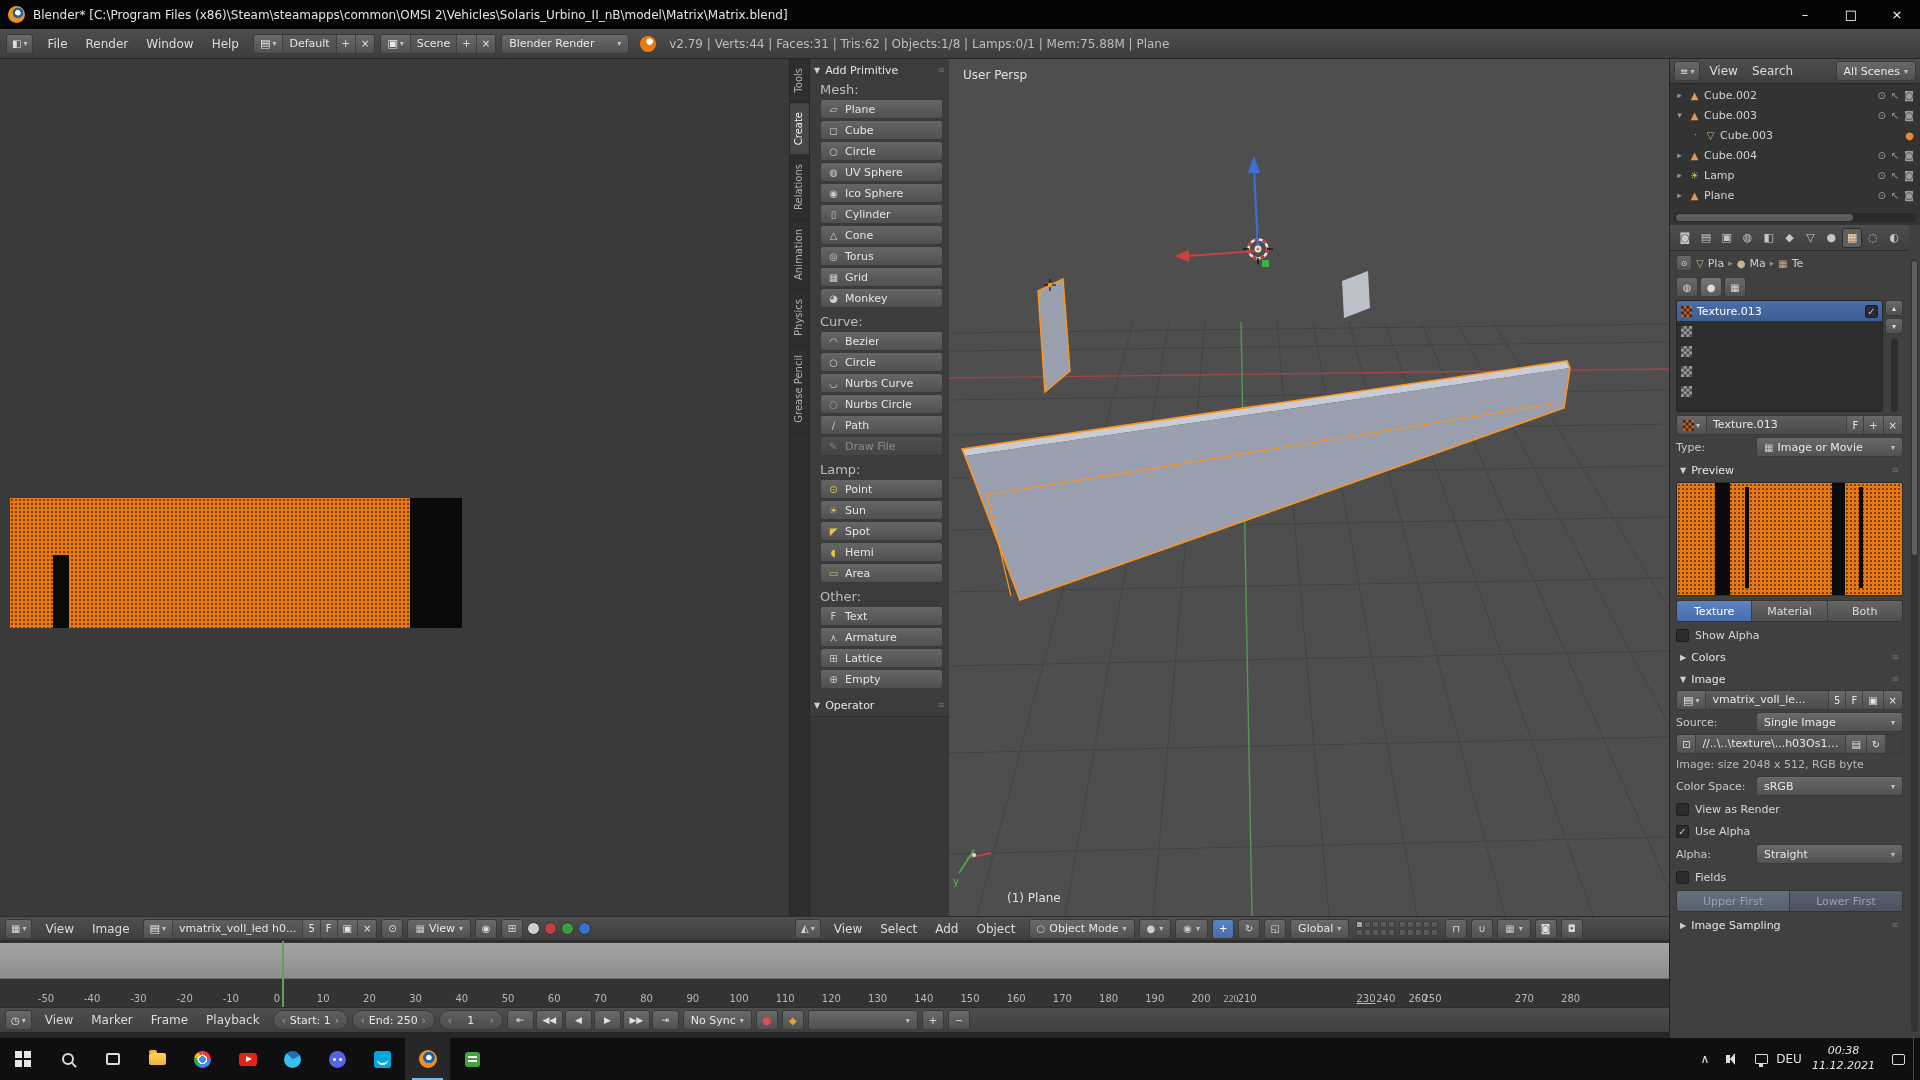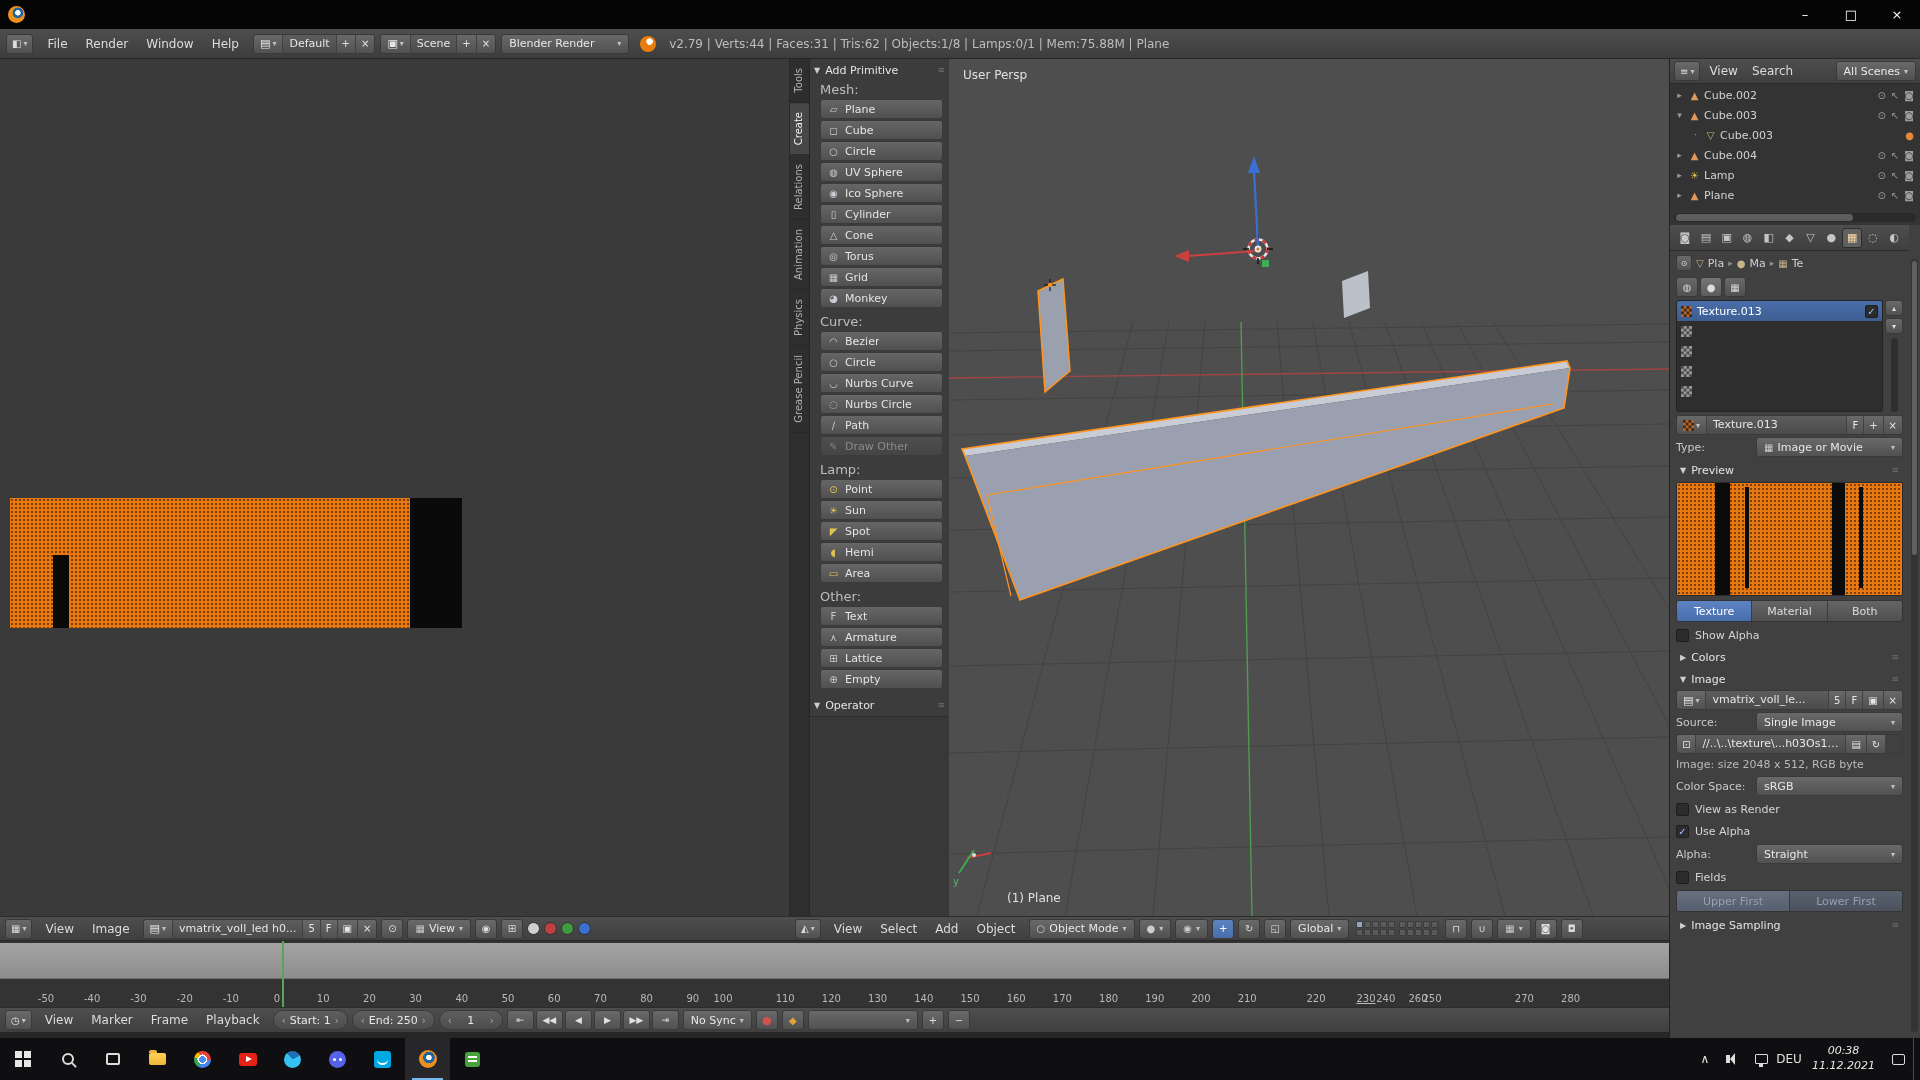--- a/index.html
+++ b/index.html
@@ -179,20 +179,21 @@
   .ico-network::after{content:"";position:absolute;left:3px;bottom:-4px;width:4px;height:3px;background:#ddd;}
   .ico-action{width:13px;height:11px;border:1.5px solid #ddd;border-radius:2px;}
 </style>
 </head>
 <body>
 
 <div class="screen">
 
   <div class="titlebar">
     <span class="tb-blender-icon"></span>
+    <span class="tb-title">Blender* [C:\Program Files (x86)\Steam\steamapps\common\OMSI 2\Vehicles\Solaris_Urbino_II_nB\model\Matrix\Matrix.blend]</span>
     <div class="win-controls">
       <span class="win-btn">–</span>
       <span class="win-btn">□</span>
       <span class="win-btn">×</span>
     </div>
   </div>
 
   <div class="infobar">
     <span class="icon-dd">
         <i>◧</i>
@@ -342,21 +343,21 @@
                 <div class="shelf-btn">
                   <div class="shelf-ico" style="color: rgb(201, 205, 212);">◌</div>
                   <div class="shelf-btn-label">Nurbs Circle</div>
                 </div>
                 <div class="shelf-btn">
                   <div class="shelf-ico" style="color: rgb(201, 205, 212);">∕</div>
                   <div class="shelf-btn-label">Path</div>
                 </div>
                 <div class="shelf-btn disabled">
                   <div class="shelf-ico" style="color: rgb(201, 205, 212);">✎</div>
-                  <div class="shelf-btn-label">Draw Other</div>
+                  <div class="shelf-btn-label">Draw File</div>
                 </div>
               </div>
               <div class="shelf-section">
                 <div class="shelf-label">Lamp:</div>
                 <div class="shelf-btn">
                   <div class="shelf-ico" style="color: rgb(227, 196, 79);">⊙</div>
                   <div class="shelf-btn-label">Point</div>
                 </div>
                 <div class="shelf-btn">
                   <div class="shelf-ico" style="color: rgb(227, 196, 79);">☀</div>
@@ -551,33 +552,33 @@
           <div class="tl-tick" style="left: 277px;">0</div>
           <div class="tl-tick" style="left: 323.2px;">10</div>
           <div class="tl-tick" style="left: 369.4px;">20</div>
           <div class="tl-tick" style="left: 415.6px;">30</div>
           <div class="tl-tick" style="left: 461.8px;">40</div>
           <div class="tl-tick" style="left: 508px;">50</div>
           <div class="tl-tick" style="left: 554.2px;">60</div>
           <div class="tl-tick" style="left: 600.4px;">70</div>
           <div class="tl-tick" style="left: 646.6px;">80</div>
           <div class="tl-tick" style="left: 692.8px;">90</div>
-          <div class="tl-tick" style="left: 723px;">100</div>
+          <div class="tl-tick" style="left: 739px;">100</div>
           <div class="tl-tick" style="left: 785.2px;">110</div>
           <div class="tl-tick" style="left: 831.4px;">120</div>
           <div class="tl-tick" style="left: 877.6px;">130</div>
           <div class="tl-tick" style="left: 923.8px;">140</div>
           <div class="tl-tick" style="left: 970px; text-align: right;">150</div>
           <div class="tl-tick" style="left: 1016.2px;">160</div>
           <div class="tl-tick" style="left: 1062.4px;">170</div>
           <div class="tl-tick" style="left: 1108.6px;">180</div>
           <div class="tl-tick" style="left: 1154.8px;">190</div>
           <div class="tl-tick" style="left: 1201px;">200</div>
           <div class="tl-tick" style="left: 1247.2px;">210</div>
-          <div class="tl-tick" style="left: 1316px;">220</div>
+          <div class="tl-tick" style="left: 1231px; font-family: Liberation Serif, serif;">220</div>
           <div class="tl-tick" style="left: 1366px; text-decoration: underline;">230</div>
           <div class="tl-tick" style="left: 1385.8px;">240</div>
           <div class="tl-tick" style="left: 1432px;">250</div>
           <div class="tl-tick" style="left: 1418px; margin-top: 12px;">260</div>
           <div class="tl-tick" style="left: 1524.4px;">270</div>
           <div class="tl-tick" style="left: 1570.6px;">280</div>
         </div>
       <div class="tl-cursor"></div>
     </div>
     <div class="ed-header tl-header">

